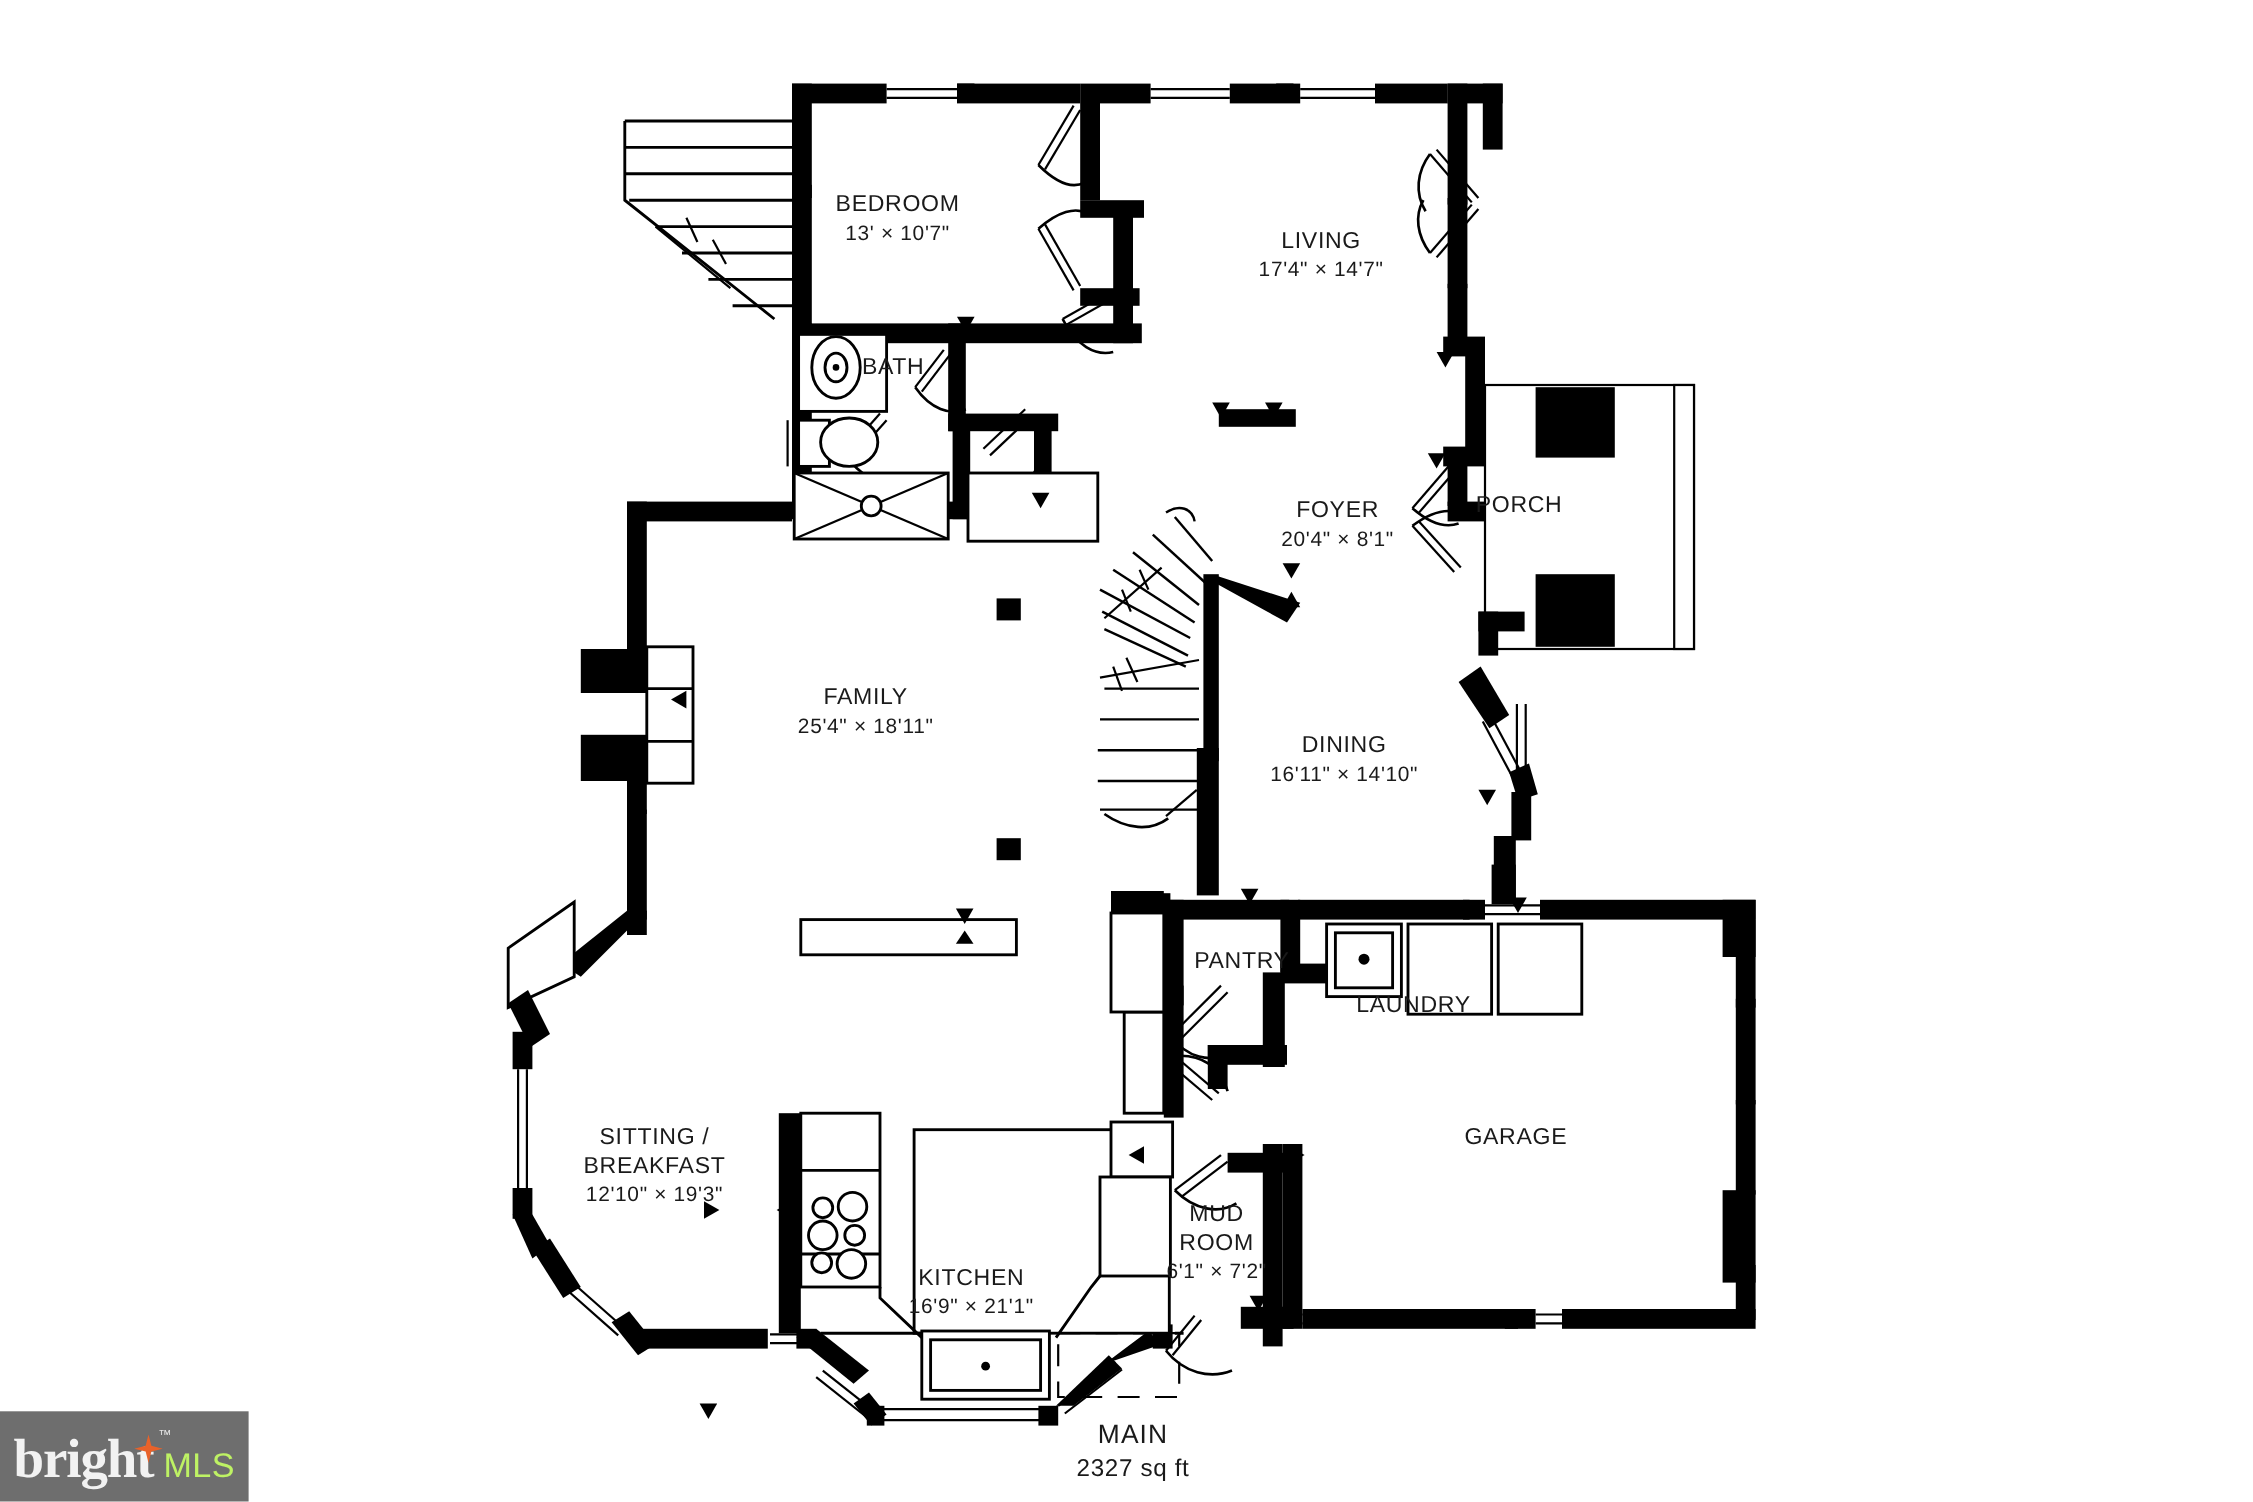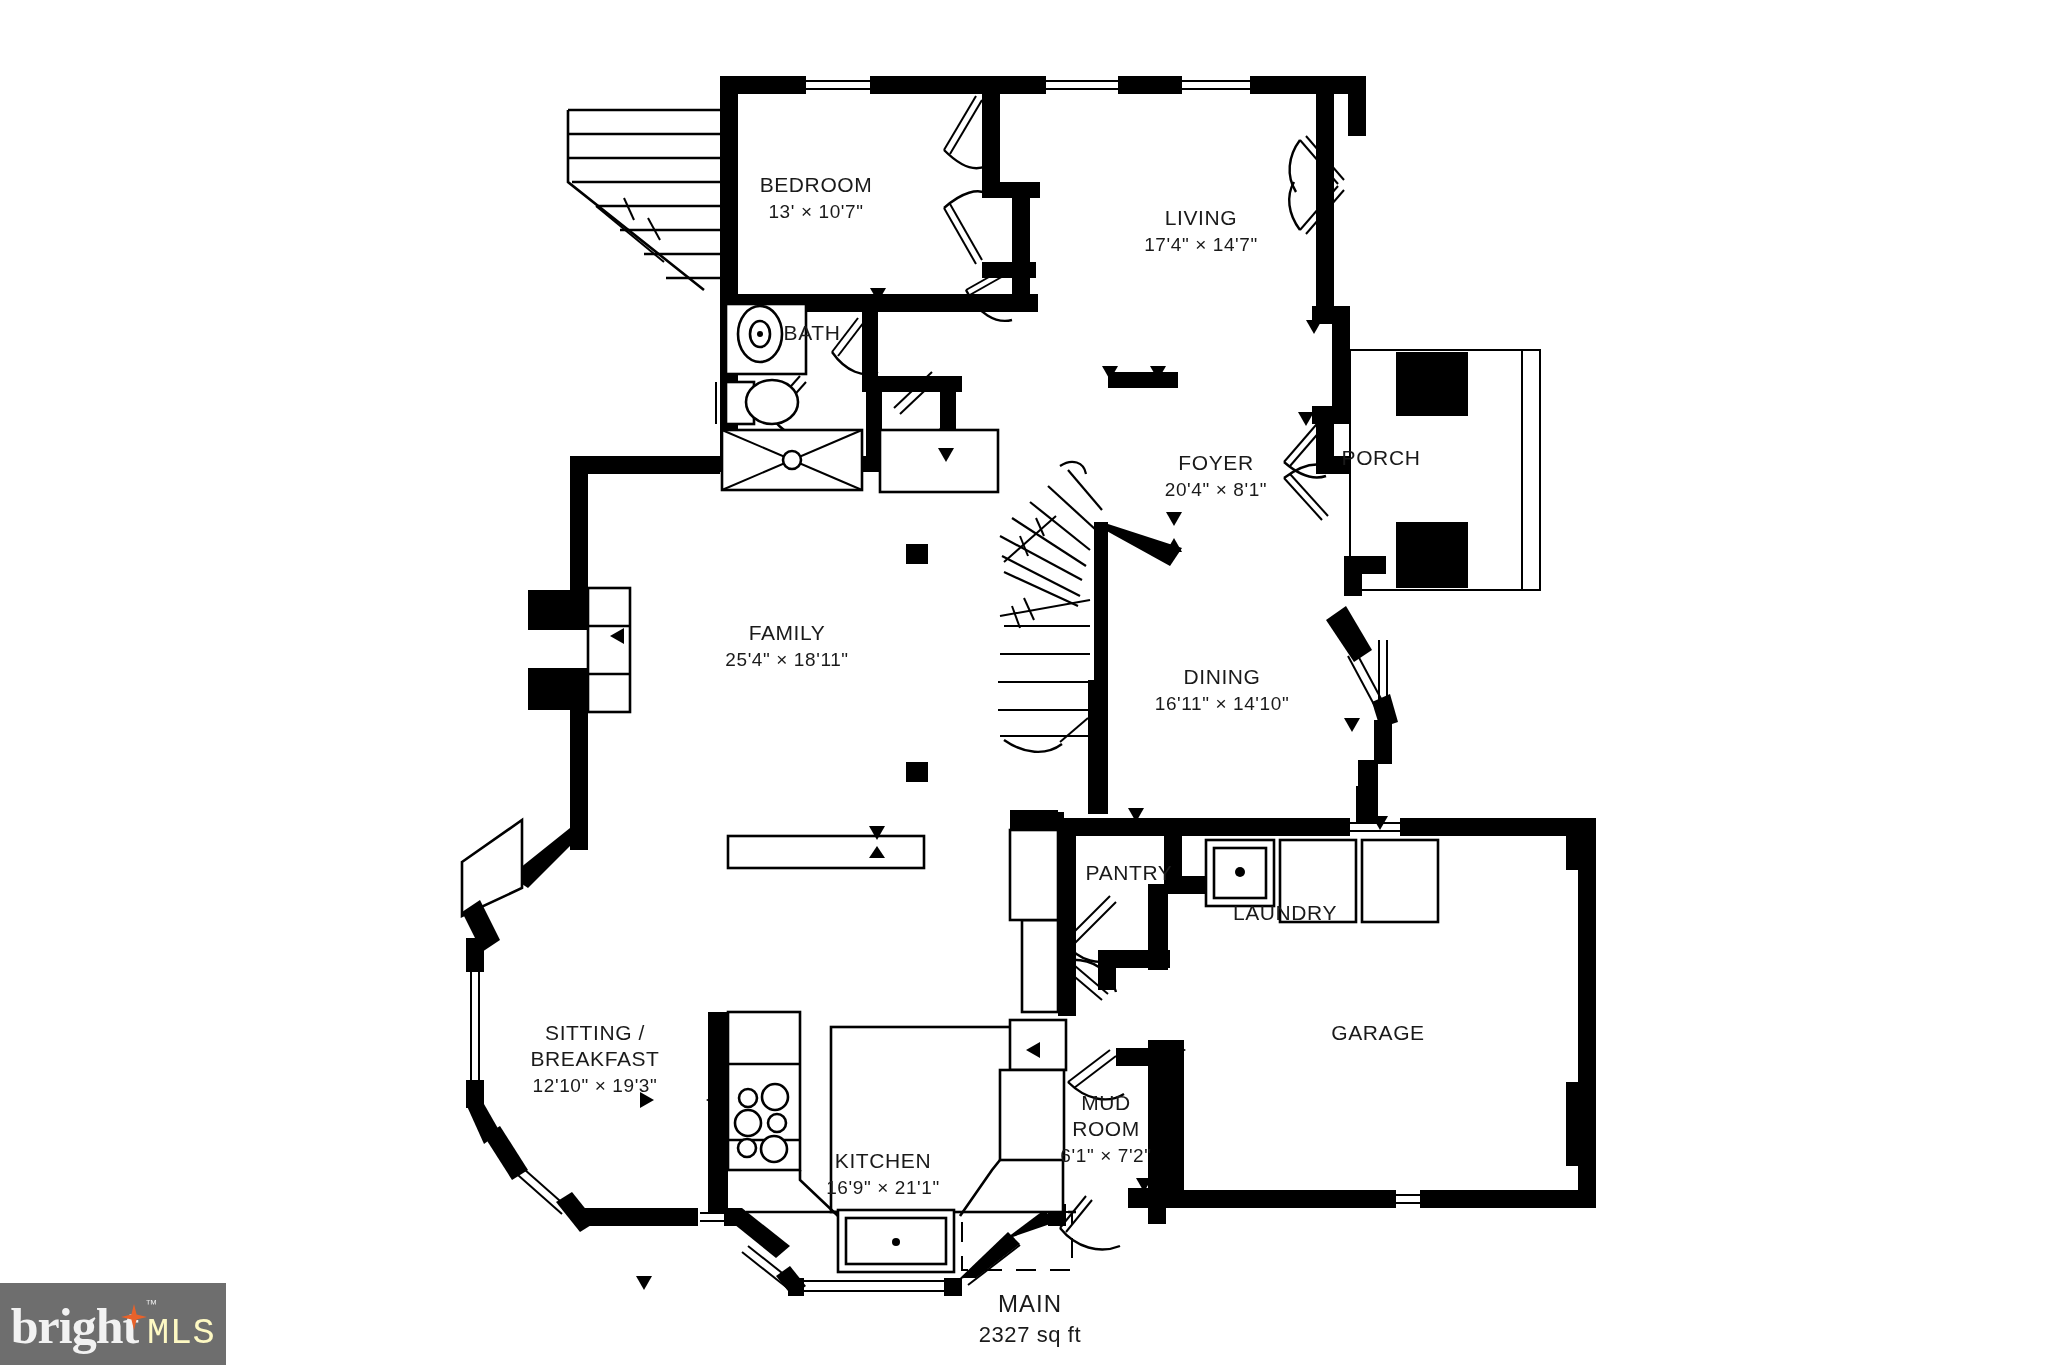--- a/index.html
+++ b/index.html
@@ -66,23 +66,23 @@
   }
   .logo-bright {
     font-family: "Liberation Serif", serif;
     font-weight: bold;
     font-size: 50px;
     color: #f2f2f2;
     letter-spacing: -1px;
     line-height: 1;
   }
   .logo-mls {
-    font-family: Liberation Mono, monospace;
-    font-size: 37px;
-    color: #fef9c3;
+    font-family: Liberation Sans, sans-serif;
+    font-size: 31px;
+    color: #bef264;
     letter-spacing: 0.5px;
     margin-left: 9px;
     line-height: 1;
   }
   .logo-tm {
     position: absolute;
     right: 58px;
     top: -4px;
     font-family: "Liberation Sans", sans-serif;
     font-size: 12px;

